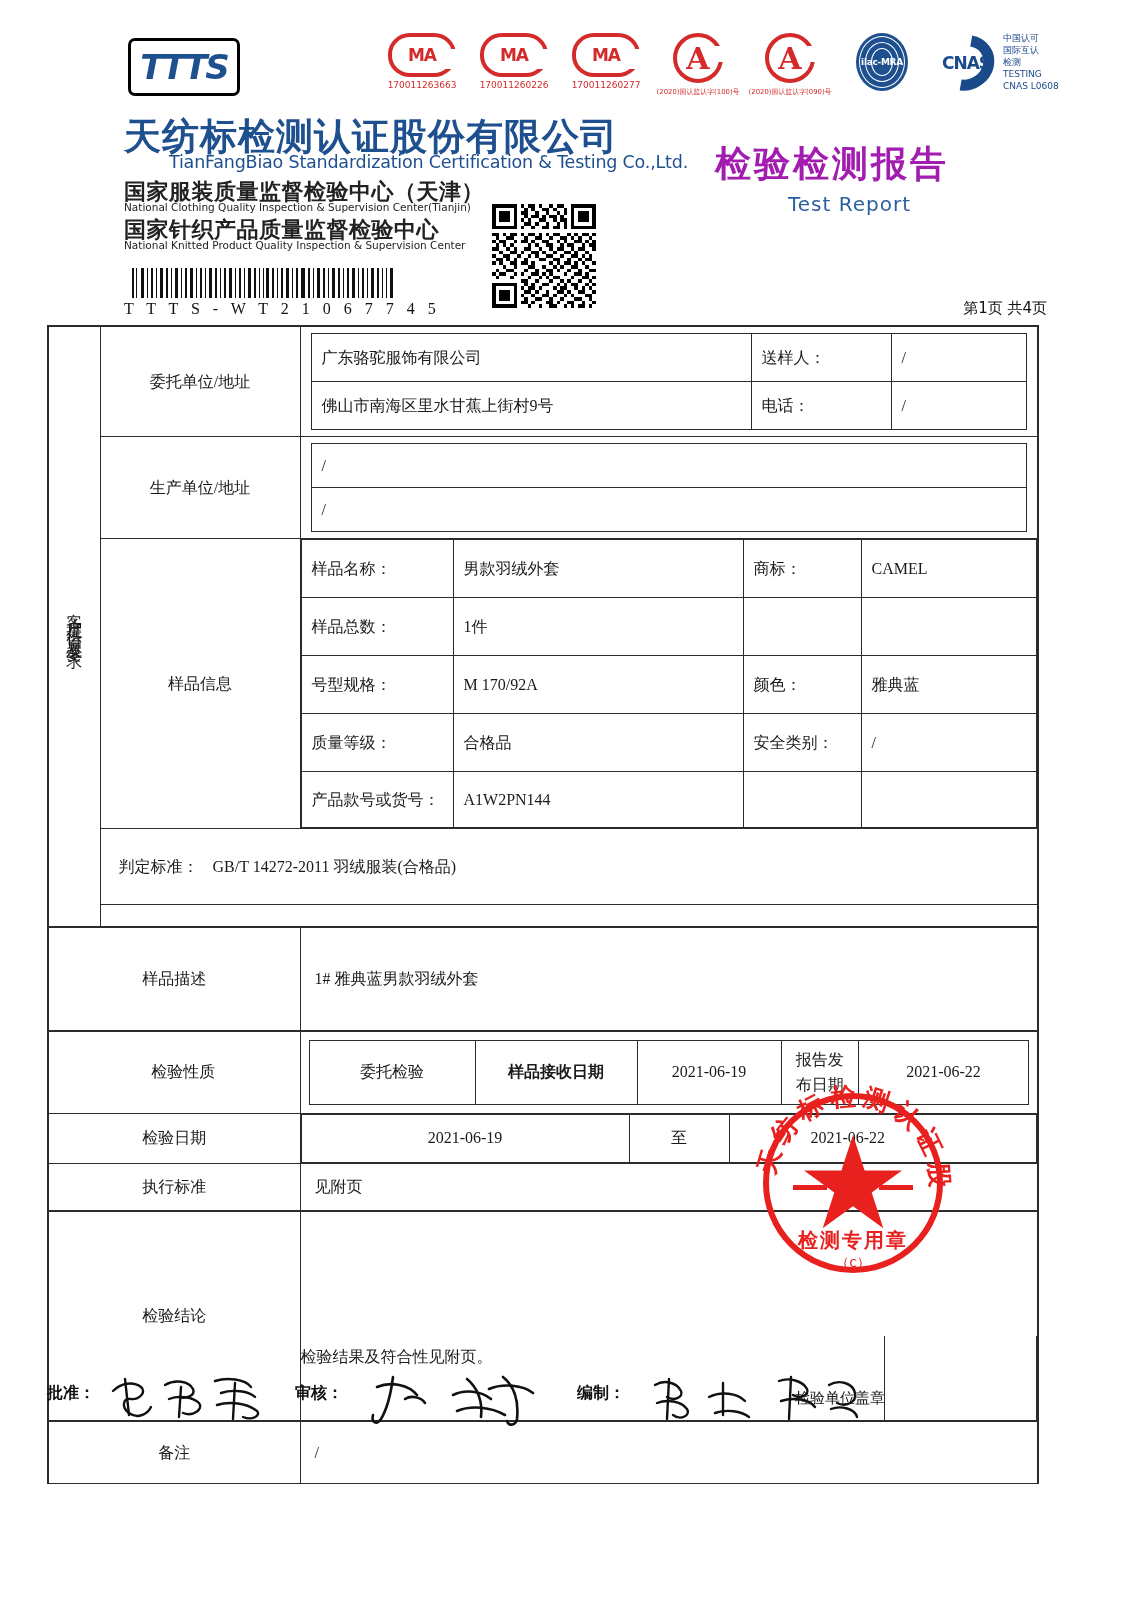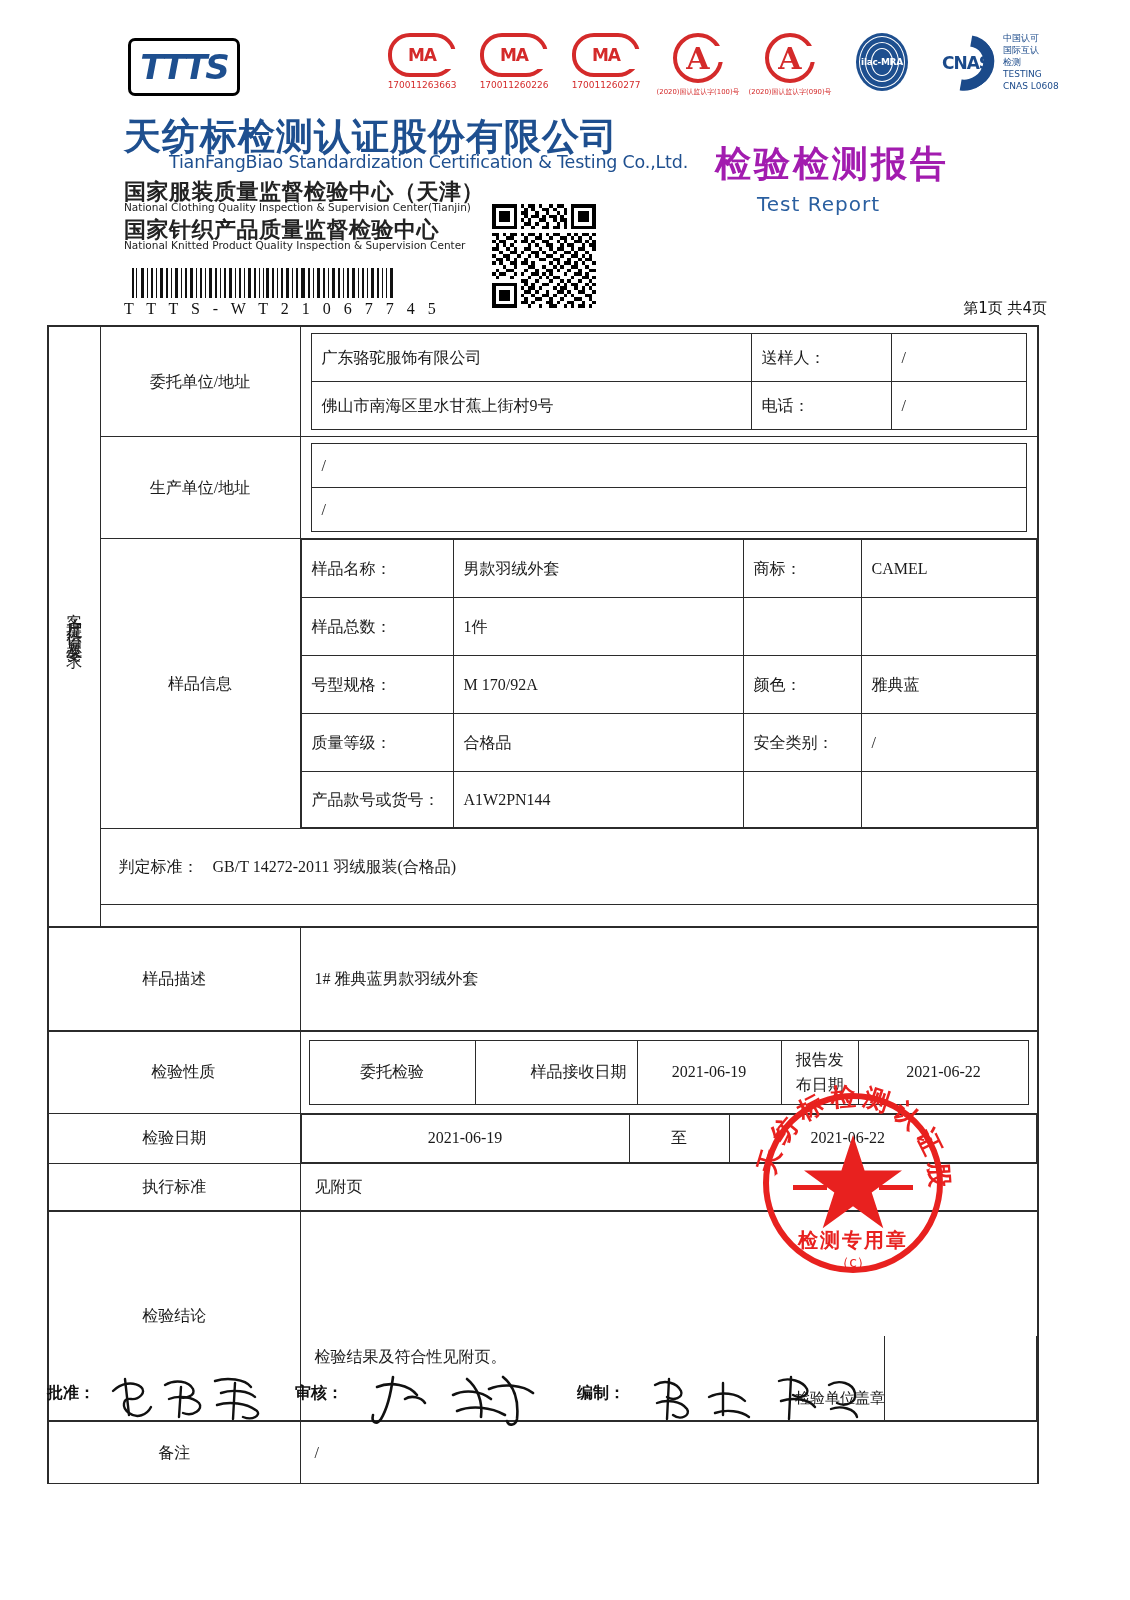--- a/index.html
+++ b/index.html
@@ -143,21 +143,21 @@
     font-family: "Liberation Serif", serif; font-size: 16px;
     letter-spacing: 4.5px; color: #111;
   }
 
   .title-cn {
     position: absolute; left: 715px; top: 140px;
     font-family: "DejaVu Sans", sans-serif; font-weight: bold;
     font-size: 36px; color: #a21caf; letter-spacing: 3px;
   }
   .title-en {
-    position: absolute; left: 757px; top: 192px;
+    position: absolute; left: 788px; top: 192px;
     font-family: "DejaVu Sans", sans-serif;
     font-size: 20px; color: #2a5fa0; letter-spacing: 1px;
   }
   .page-no {
     position: absolute; right: 83px; top: 299px;
     font-family: "DejaVu Sans", sans-serif; font-size: 15px; color: #111;
   }
 
   
   .sheet { position: absolute; left: 47px; top: 325px; width: 992px; }
@@ -672,21 +672,21 @@
       <td class="outer-r thick-t" colspan="2" style="padding-left:14px;">1#  雅典蓝男款羽绒外套</td>
     </tr>
 
     <tr>
       <td class="lab-ctr outer-l thick-t" colspan="2" style="height:48px; width:252px;padding-left:28px;">检验性质</td>
       <td class="outer-r thick-t" colspan="2" style="padding:8px;">
         <table class="nested">
           <tbody>
                 <tr>
             <td style="width:166px; text-align:center; height:46px;">委托检验</td>
-            <td style="width:162px; text-align:right; border-left:1px solid #2b2b2b;">样品接收日期</td>
+            <td style="width:162px; text-align:center; border-left:1px solid #2b2b2b;font-weight:bold;">样品接收日期</td>
             <td style="width:144px; text-align:center; border-left:1px solid #2b2b2b;">2021-06-19</td>
             <td style="text-align:center; border-left:1px solid #2b2b2b;">报告发布日期</td>
             <td style="width:170px; text-align:center; border-left:1px solid #2b2b2b;">2021-06-22</td>
           </tr>
         </tbody>
             </table>
       </td>
     </tr>
 
     <tr>
@@ -705,21 +705,21 @@
     </tr>
 
     <tr>
       <td class="lab-ctr outer-l" colspan="2" style="height:48px;">执行标准</td>
       <td class="outer-r" colspan="2" style="padding-left:14px;">见附页</td>
     </tr>
 
     <tr>
       <td class="lab-ctr outer-l thick-t" colspan="2" style="height:210px;">检验结论</td>
       <td class="outer-r thick-t" colspan="2" style="padding:0; position:relative;">
-        <div style="padding-left:14px; padding-top:82px;">检验结果及符合性见附页。</div>
+        <div style="padding-top:82px;">检验结果及符合性见附页。</div>
         <div style="position:absolute; right:152px; bottom:10px; font-size:15px;">检验单位盖章</div>
         <div style="position:absolute; right:0; top:124px; bottom:0; width:1px; background:#2b2b2b;"></div>
         <div style="position:absolute; left:583px; top:124px; bottom:0; width:1px; background:#2b2b2b;"></div>
       </td>
     </tr>
 
     <tr>
       <td class="lab-ctr outer-l thick-t" colspan="2" style="height:62px;">备注</td>
       <td class="outer-r thick-t" colspan="2" style="padding-left:14px;">/</td>
     </tr>

